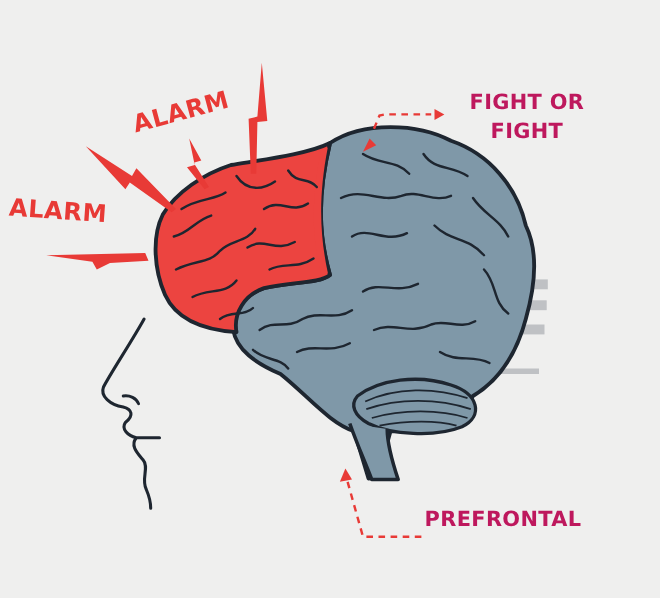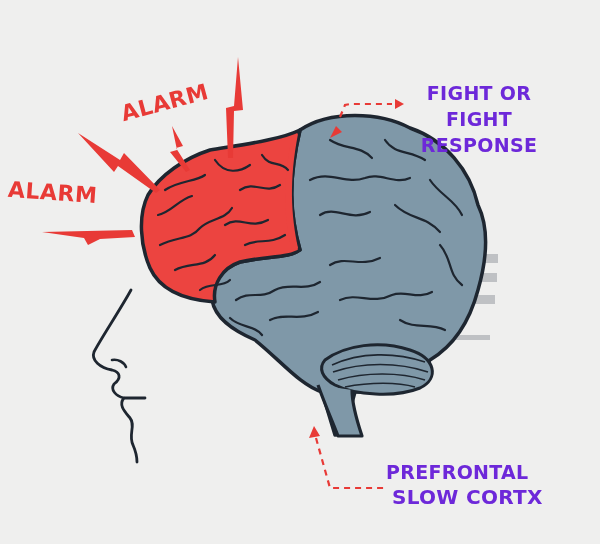--- a/index.html
+++ b/index.html
@@ -4,21 +4,21 @@
   <style>
     html, body { margin: 0; padding: 0; }
     body {
       width: 600px; height: 544px; overflow: hidden;
       background: #efefee;
       font-family: "DejaVu Sans", "Liberation Sans", sans-serif;
     }
     .stage { position: relative; width: 600px; height: 544px; }
     svg.art { position: absolute; left: 0; top: 0; width: 600px; height: 544px; }
     .label {
-      position: absolute; font-weight: bold; color: #6d28d9;
+      position: absolute; font-weight: bold; color: #be185d;
       letter-spacing: 0.3px; line-height: 1;
     }
     .alarm {
       position: absolute; font-weight: bold; color: #e83a36;
       font-size: 22px; letter-spacing: 0.5px;
     }
     .fight { left: 404px; top: 80px; font-size: 19px; text-align: center; line-height: 26px; width: 150px; }
     .pre1 { left: 386px; top: 463px; font-size: 19px; }
     .pre2 { left: 392px; top: 487px; font-size: 20px; }
   </style>
@@ -109,18 +109,16 @@
     </g>
     <polygon fill="#e83a36" points="309,438 314,426 320,436"></polygon>
   </svg>
 
   <div class="alarm" style="left:120px; top:90px; transform:rotate(-15deg);">ALARM</div>
   <div class="alarm" style="left:8px; top:180px; transform:rotate(4deg);">ALARM</div>
 
   <div class="label fight">
     <div>FIGHT OR</div>
     <div>FIGHT</div>
-    <div>RESPONSE</div>
   </div>
 
   <div class="label pre1">PREFRONTAL</div>
-  <div class="label pre2">SLOW CORTX</div>
 </div>
 
 </body></html>

